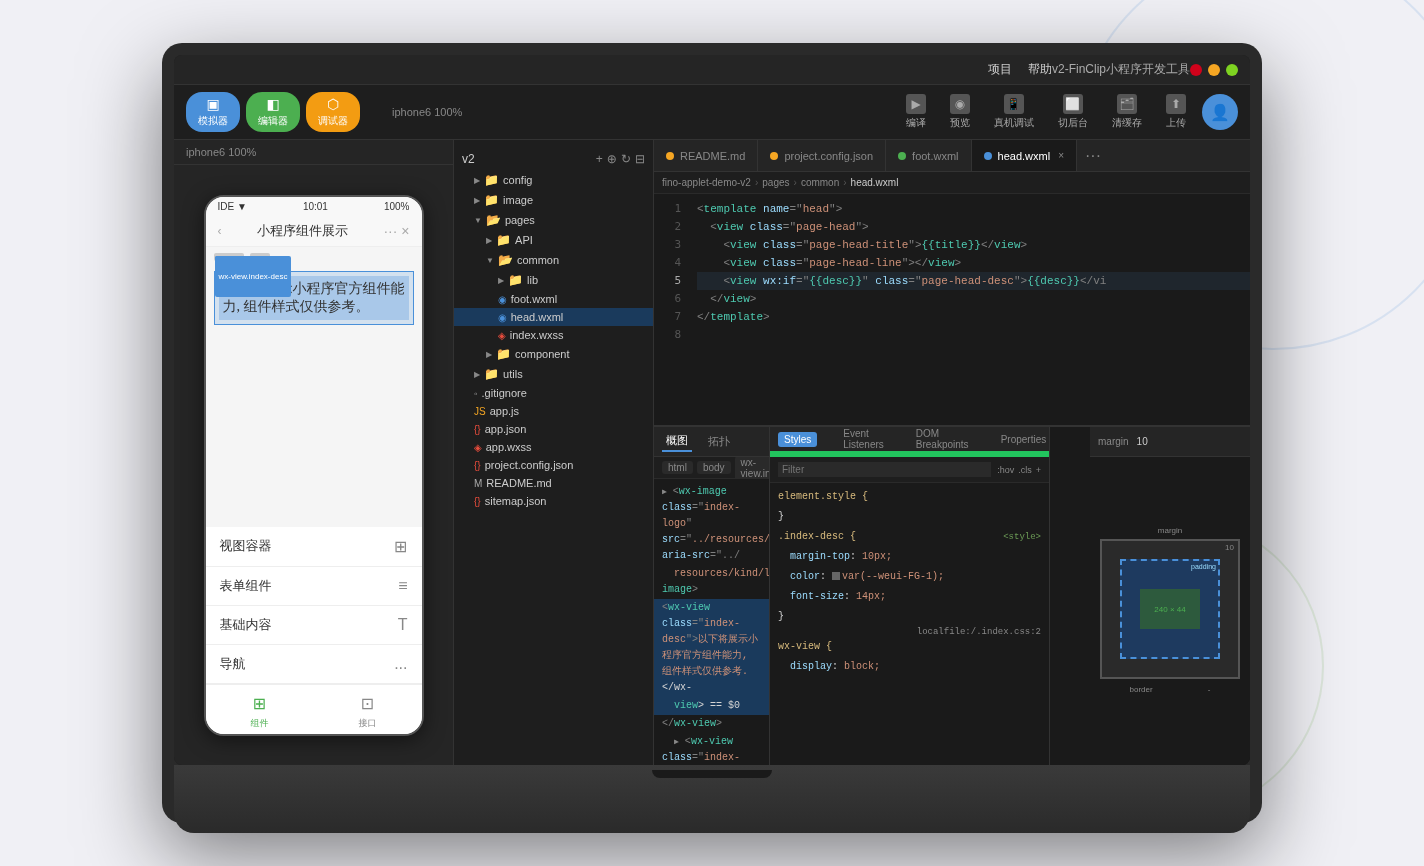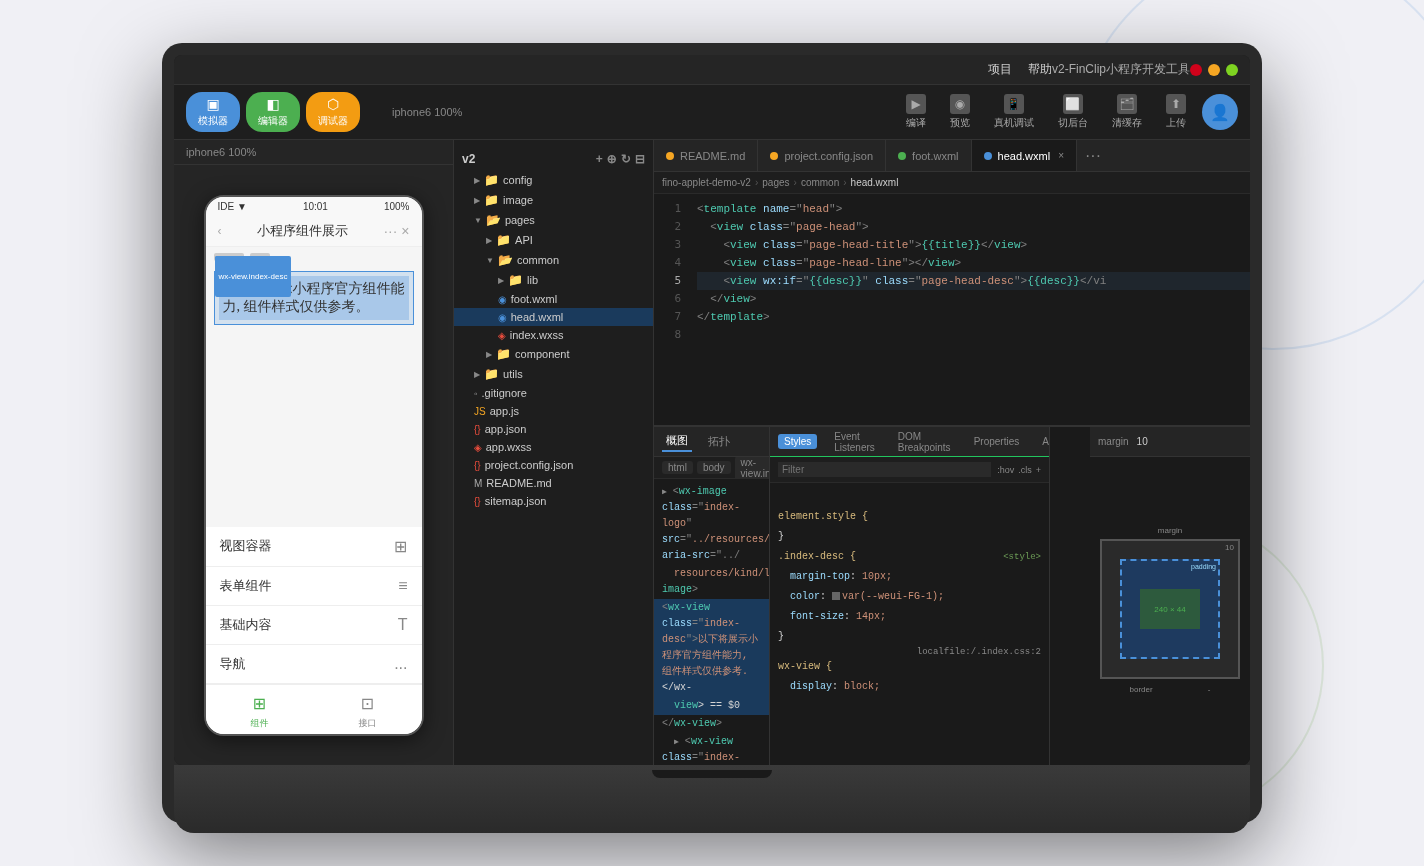--- a/index.html
+++ b/index.html
@@ -329,21 +329,21 @@
       flex-shrink: 0;
       padding-top: 8px;
     }
     .file-tree-header {
       display: flex;
       align-items: center;
       justify-content: space-between;
       padding: 4px 8px;
       font-size: 12px;
       color: #ccc;
-      font-weight: 700;
+      font-weight: 400;
     }
     .file-tree-actions {
       display: flex;
       gap: 4px;
       color: #888;
       font-size: 12px;
     }
     .tree-item {
       display: flex;
       align-items: center;
@@ -568,22 +568,22 @@
       border-right: 1px solid #333;
       overflow: hidden;
     }
 
     .styles-tabs {
       height: 30px;
       background: #252525;
       display: flex;
       align-items: center;
       padding: 0 8px;
-      gap: 11px;
-      border-bottom: 1px solid #22c55e;
+      gap: 20px;
+      border-bottom: 6px solid #22c55e;
       flex-shrink: 0;
     }
     .styles-tab {
       font-size: 10px;
       color: #888;
       cursor: pointer;
       padding: 2px 6px;
     }
     .styles-tab.active {
       background: #4a90d9;
@@ -616,21 +616,20 @@
       font-size: 9px;
       color: #888;
     }
 
     .styles-content {
       flex: 1;
       overflow-y: auto;
       padding: 4px 0;
       font-family: 'Courier New', monospace;
       font-size: 10px;
-      margin-top: 20px;
     }
     .styles-rule {
       padding: 2px 8px;
       color: #d4d4d4;
       line-height: 16px;
     }
     .styles-selector { color: #d7ba7d; }
     .styles-prop { color: #9cdcfe; }
     .styles-val { color: #ce9178; }
     .styles-comment { color: #6a9955; font-size: 9px; }

